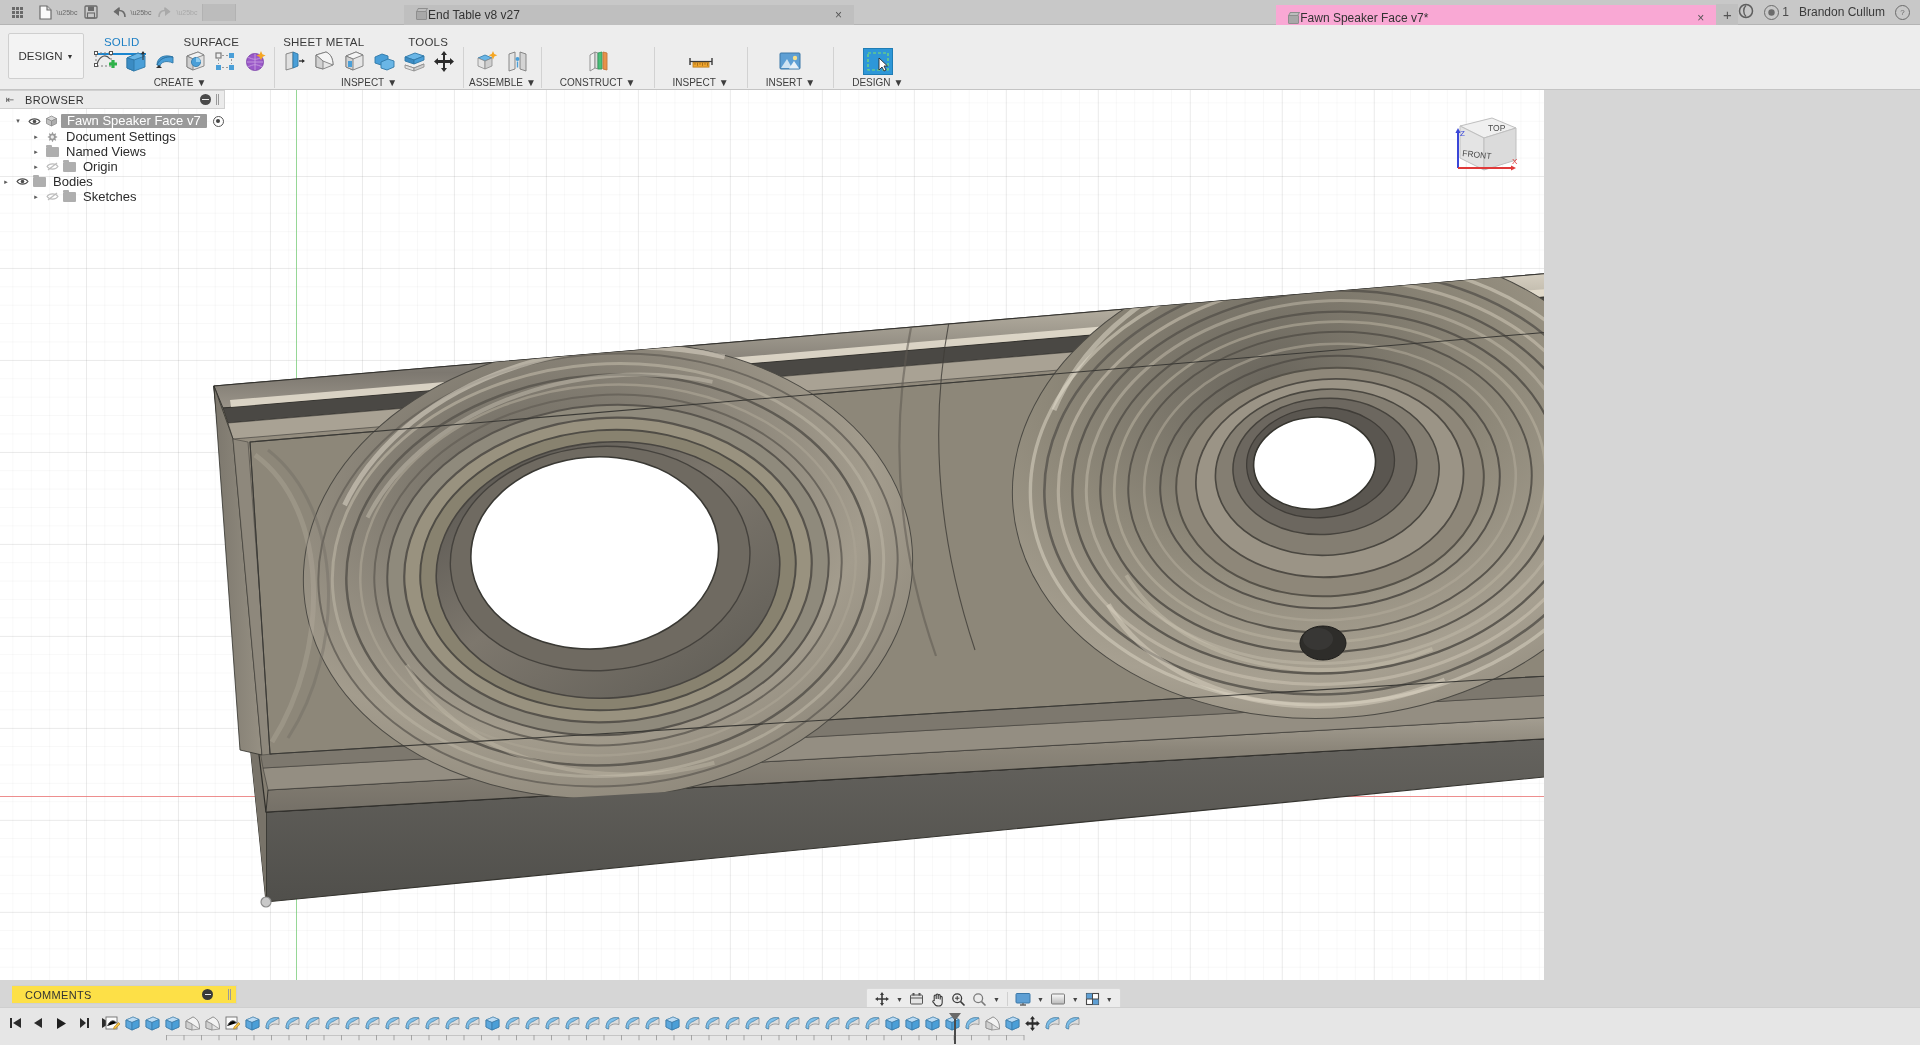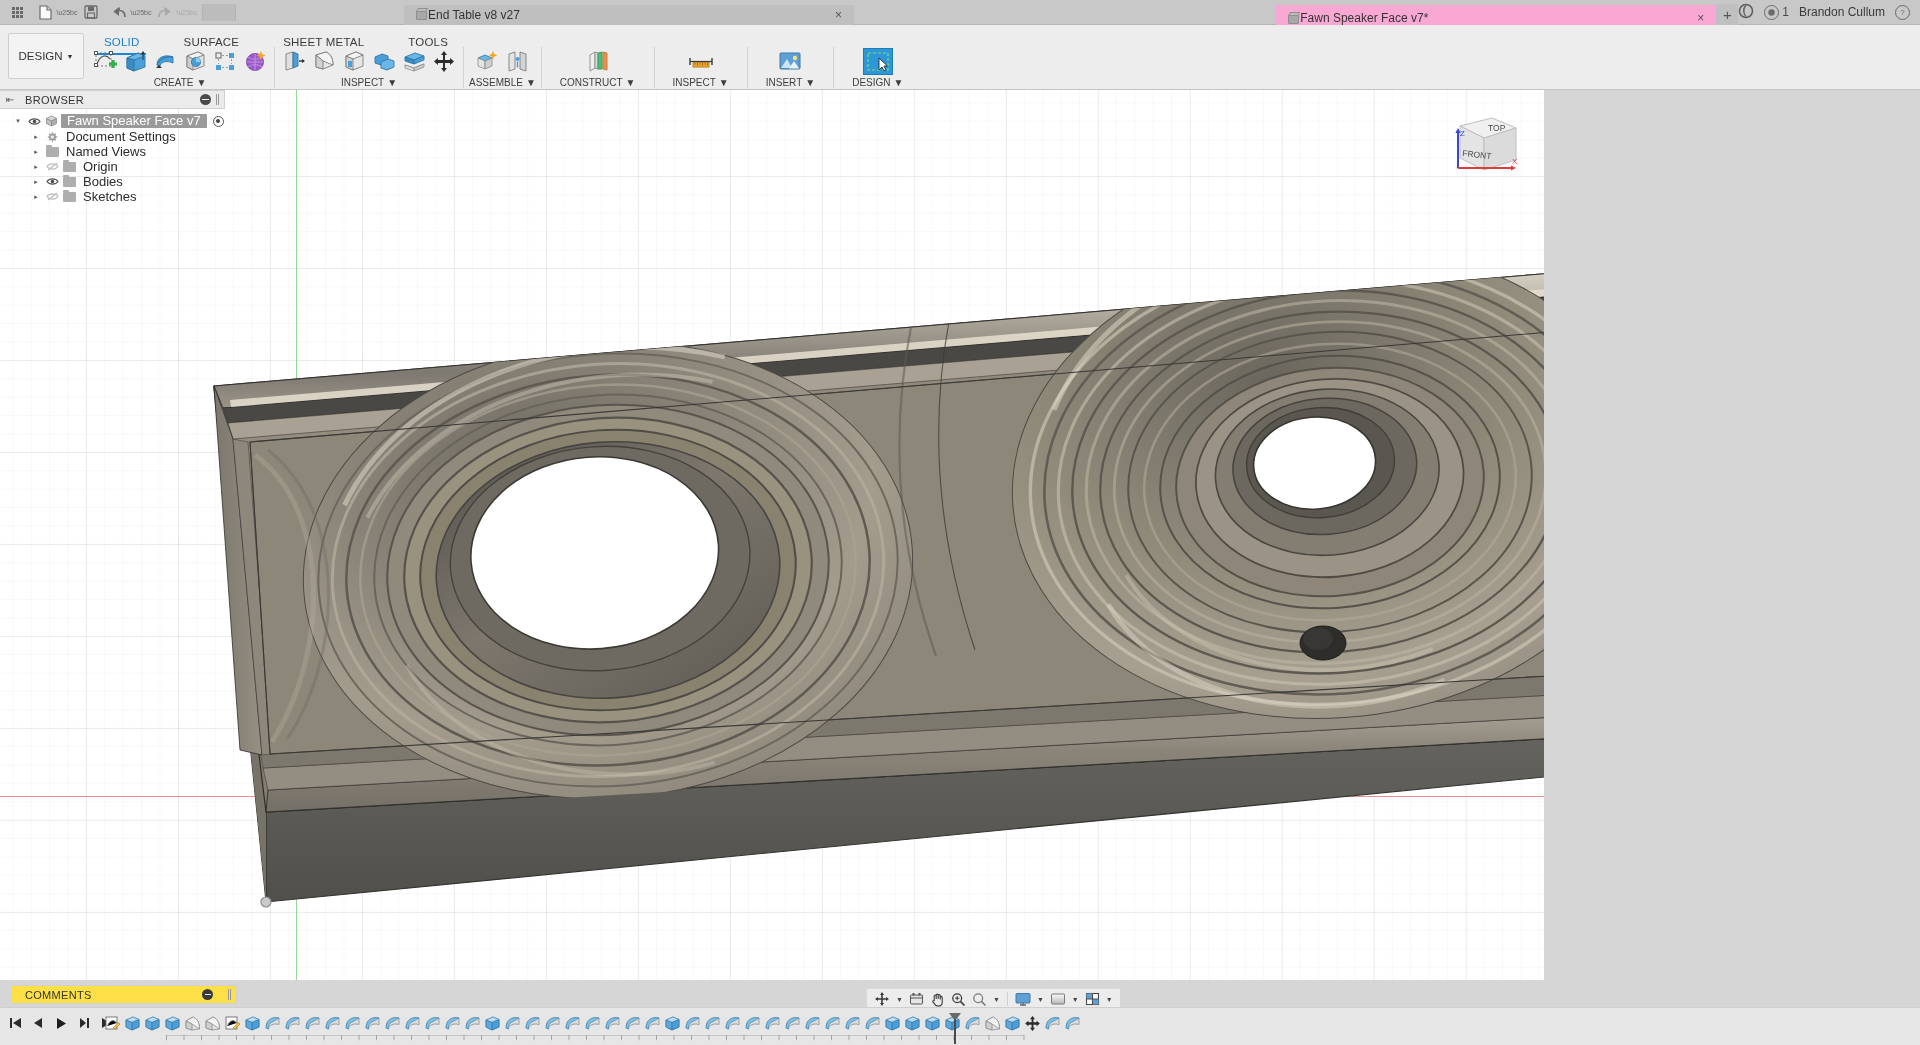--- a/index.html
+++ b/index.html
@@ -740,21 +740,21 @@
               <path d="M1 4.5 C3.5 1 9.5 1 12 4.5 C9.5 8 3.5 8 1 4.5Z" fill="none" stroke="#bcbcbc" stroke-width="1.1"></path>
               <path d="M2 8 L11 1" stroke="#bcbcbc" stroke-width="1.2"></path>
             </svg>
         </span>
         <span class="fico">
             <span class="folder"></span>
           </span>
         <span class="tlabel">Origin</span>
       </div>
 
-      <div class="trow" style="padding-left:30px;">
+      <div class="trow" style="">
         <span class="arw">▸</span>
         <span class="eye">
           <svg width="13" height="9" viewBox="0 0 13 9">
               <path d="M1 4.5 C3.5 1 9.5 1 12 4.5 C9.5 8 3.5 8 1 4.5Z" fill="none" stroke="#4e4e4e" stroke-width="1.1"></path>
               <circle cx="6.5" cy="4.5" r="1.8" fill="#4e4e4e"></circle>
             </svg>
         </span>
         <span class="fico">
             <span class="folder"></span>
           </span>

